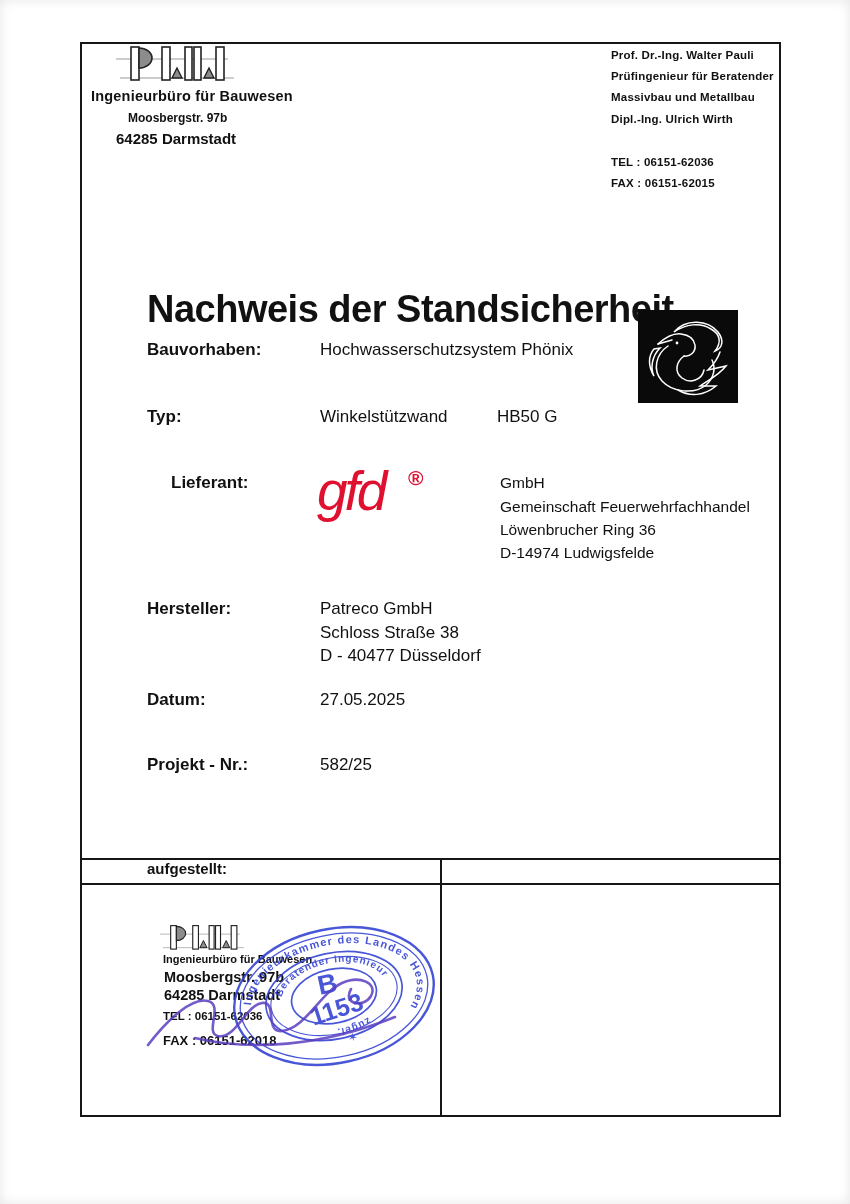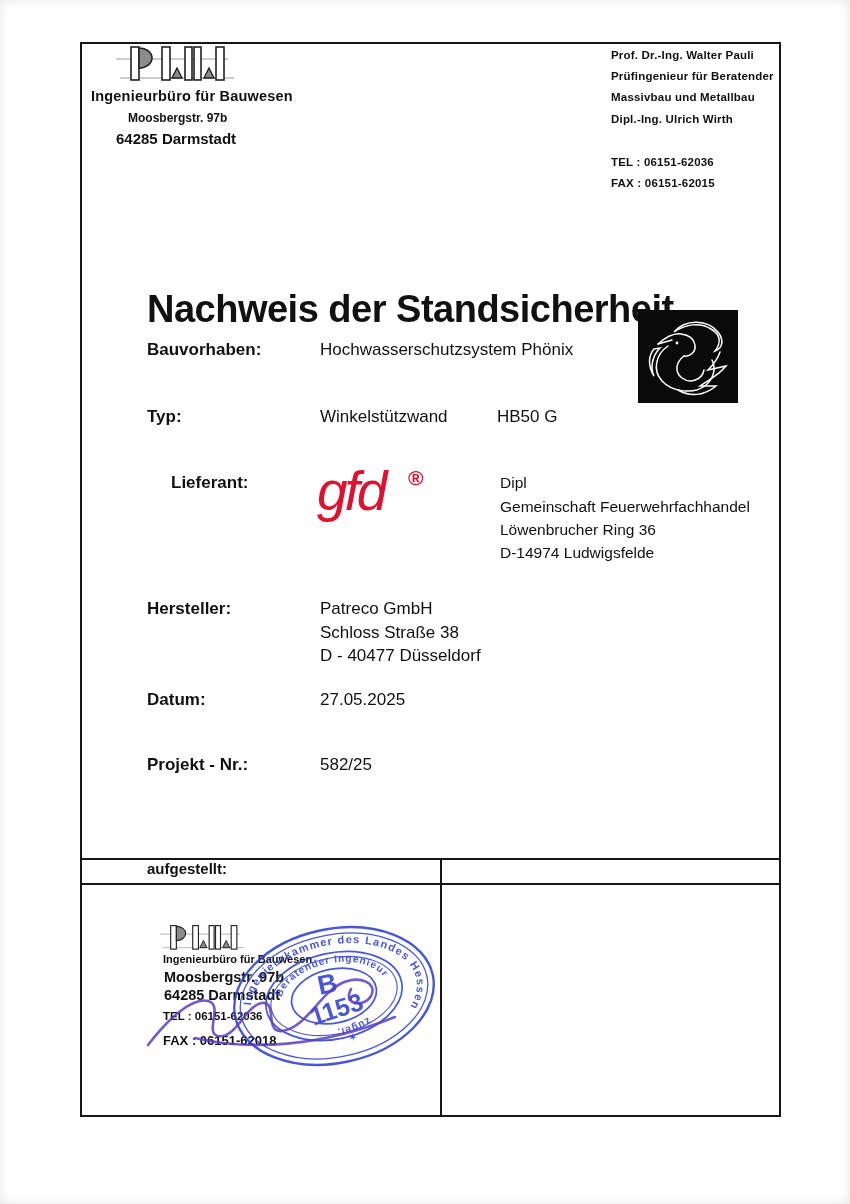--- a/index.html
+++ b/index.html
@@ -80,21 +80,21 @@
   <div class="abs label" style="left:147px;top:340px;">Bauvorhaben:</div>
   <div class="abs val" style="left:320px;top:340px;">Hochwasserschutzsystem Phönix</div>
 
   <div class="abs label" style="left:147px;top:407px;">Typ:</div>
   <div class="abs val" style="left:320px;top:407px;">Winkelstützwand</div>
   <div class="abs val" style="left:497px;top:407px;">HB50 G</div>
 
   <div class="abs label" style="left:147px;top:473px;margin-left:24px;">Lieferant:</div>
   <div class="abs gfd" style="left:317px;top:464px;color:#e01030;">gfd</div>
   <div class="abs gfdreg" style="left:408px;top:466px;color:#e01030;">®</div>
-  <div class="abs" style="left:500px;top:474px;font-size:15.5px;">Dipl</div>
+  <div class="abs" style="left:500px;top:474px;font-size:15.5px;">GmbH</div>
   <div class="abs" style="left:500px;top:498px;font-size:15.5px;">Gemeinschaft Feuerwehrfachhandel</div>
   <div class="abs" style="left:500px;top:521px;font-size:15.5px;">Löwenbrucher Ring 36</div>
   <div class="abs" style="left:500px;top:544px;font-size:15.5px;">D-14974 Ludwigsfelde</div>
 
   <div class="abs label" style="left:147px;top:599px;">Hersteller:</div>
   <div class="abs val" style="left:320px;top:599px;">Patreco GmbH</div>
   <div class="abs val" style="left:320px;top:623px;">Schloss Straße 38</div>
   <div class="abs val" style="left:320px;top:646px;">D - 40477 Düsseldorf</div>
 
   <div class="abs label" style="left:147px;top:690px;">Datum:</div>

